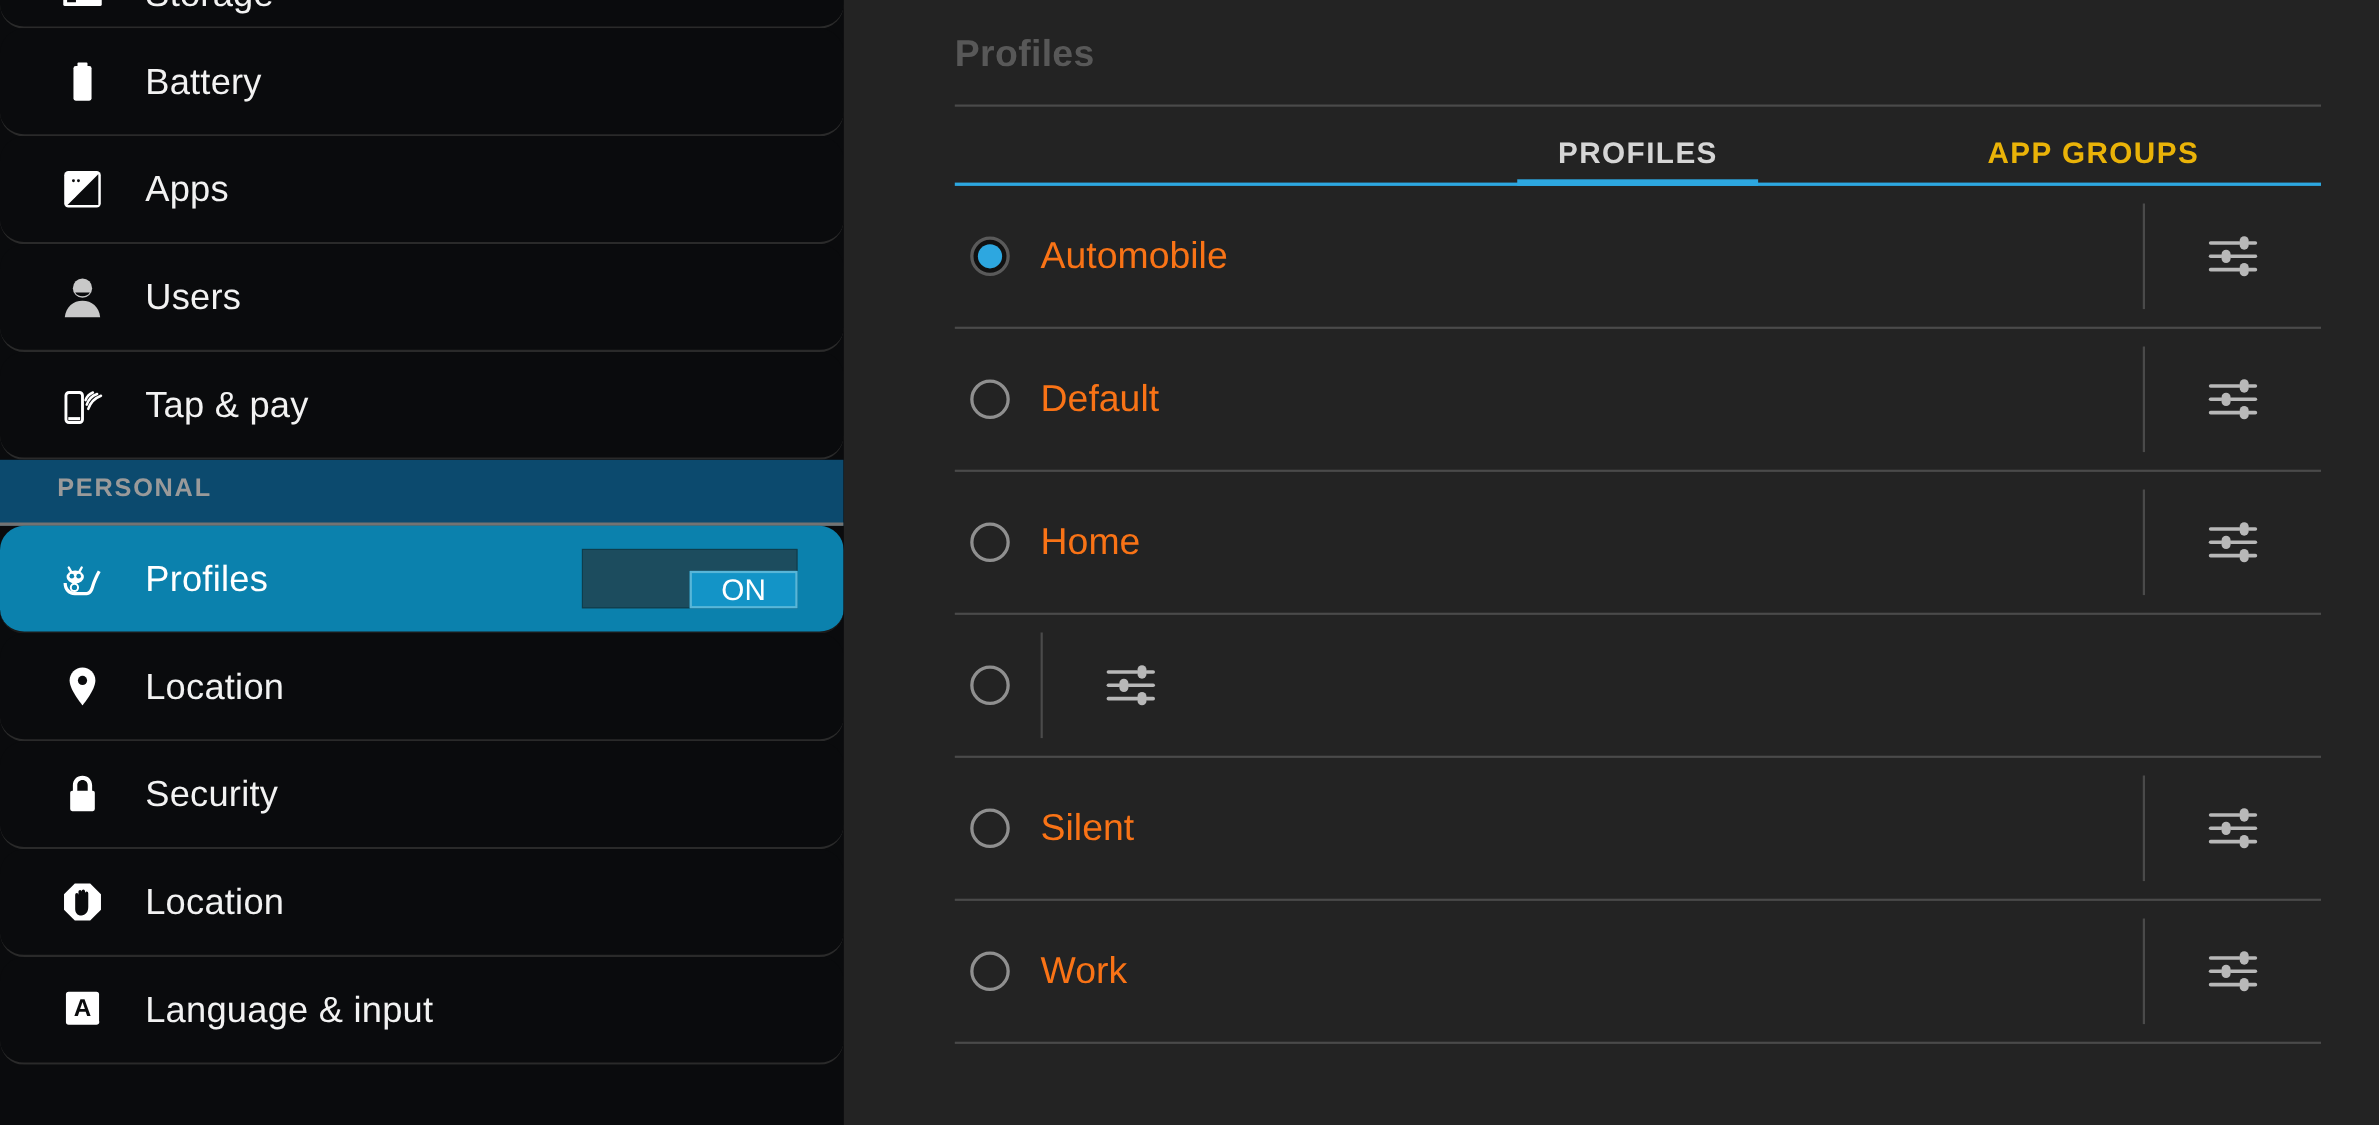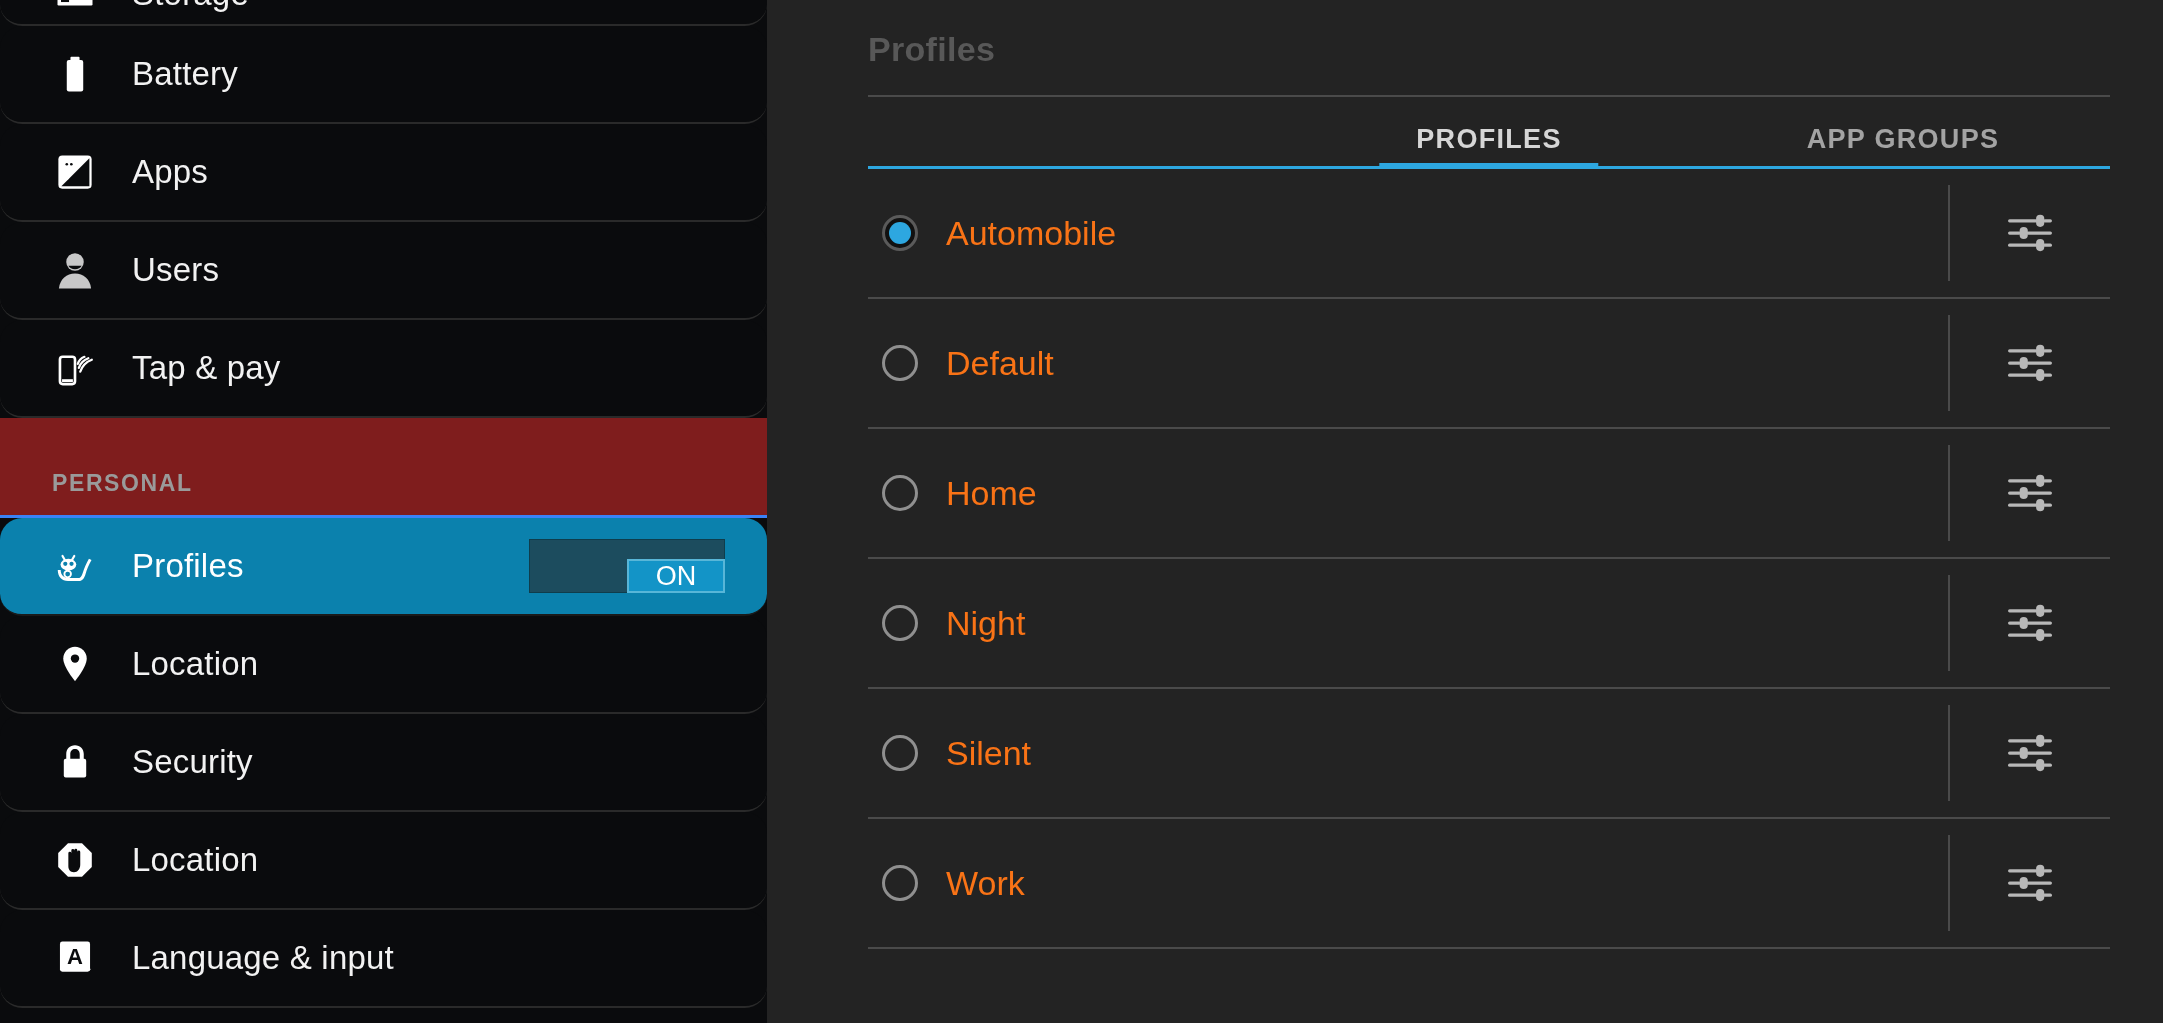--- a/index.html
+++ b/index.html
@@ -45,25 +45,25 @@
   .nav-label {
     font-size:33px;
     color:#f2f2f2;
     font-weight:400;
     letter-spacing:0.2px;
     white-space:nowrap;
   }
   .nav-item.selected .nav-label { color:#ffffff; }
 
   .section-header {
-    height:100px;
+    height:60px;
     display:flex; align-items:flex-end;
     padding-left:52px; padding-bottom:18px;
-    background:#7f1d1d;
-    border-bottom:3px solid #3b82f6;
+    background:#0c4a6e;
+    border-bottom:3px solid #737373;
   }
   .section-header span {
     font-size:23px;
     font-weight:bold;
     color:#9a9a9a;
     letter-spacing:1.6px;
   }
 
   
   .switch {
@@ -122,21 +122,21 @@
     position:relative;
   }
   .tab {
     flex:1 1 0;
     display:flex;
     align-items:center;
     justify-content:center;
     font-size:27px;
     font-weight:bold;
     letter-spacing:1.3px;
-    color:#a3a3a3;
+    color:#eab308;
     position:relative;
     padding-top:12px;
   }
   .tab.active { color:#d6d6d6; }
   .tab-underline-base {
     position:absolute;
     left:0; right:0; bottom:0;
     height:3px;
     background:#2da7e0;
   }
@@ -411,21 +411,20 @@
             <rect x="7.2" y="9.2" width="3.8" height="5.6" rx="1.9" fill="#b8b8b8" stroke="none"></rect>
             <line x1="2.6" y1="17.6" x2="14.6" y2="17.6"></line>
               <line x1="18.8" y1="17.6" x2="21.4" y2="17.6"></line>
             <rect x="14.8" y="14.8" width="3.8" height="5.6" rx="1.9" fill="#b8b8b8" stroke="none"></rect>
           </svg>
         </span>
       </div>
 
       <div class="profile-row">
         <span class="radio"></span>
-        <span class="profile-name">Night</span>
         <span class="row-divider"></span>
         <span class="tune-btn">
           <svg width="52" height="52" viewBox="0 0 24 24" stroke="#b8b8b8" stroke-width="1.5" stroke-linecap="round" fill="none">
             <line x1="2.6" y1="6.4" x2="14.6" y2="6.4"></line>
               <line x1="18.8" y1="6.4" x2="21.4" y2="6.4"></line>
             <rect x="14.8" y="3.6" width="3.8" height="5.6" rx="1.9" fill="#b8b8b8" stroke="none"></rect>
             <line x1="2.6" y1="12" x2="7.0" y2="12"></line>
               <line x1="11.2" y1="12" x2="21.4" y2="12"></line>
             <rect x="7.2" y="9.2" width="3.8" height="5.6" rx="1.9" fill="#b8b8b8" stroke="none"></rect>
             <line x1="2.6" y1="17.6" x2="14.6" y2="17.6"></line>

